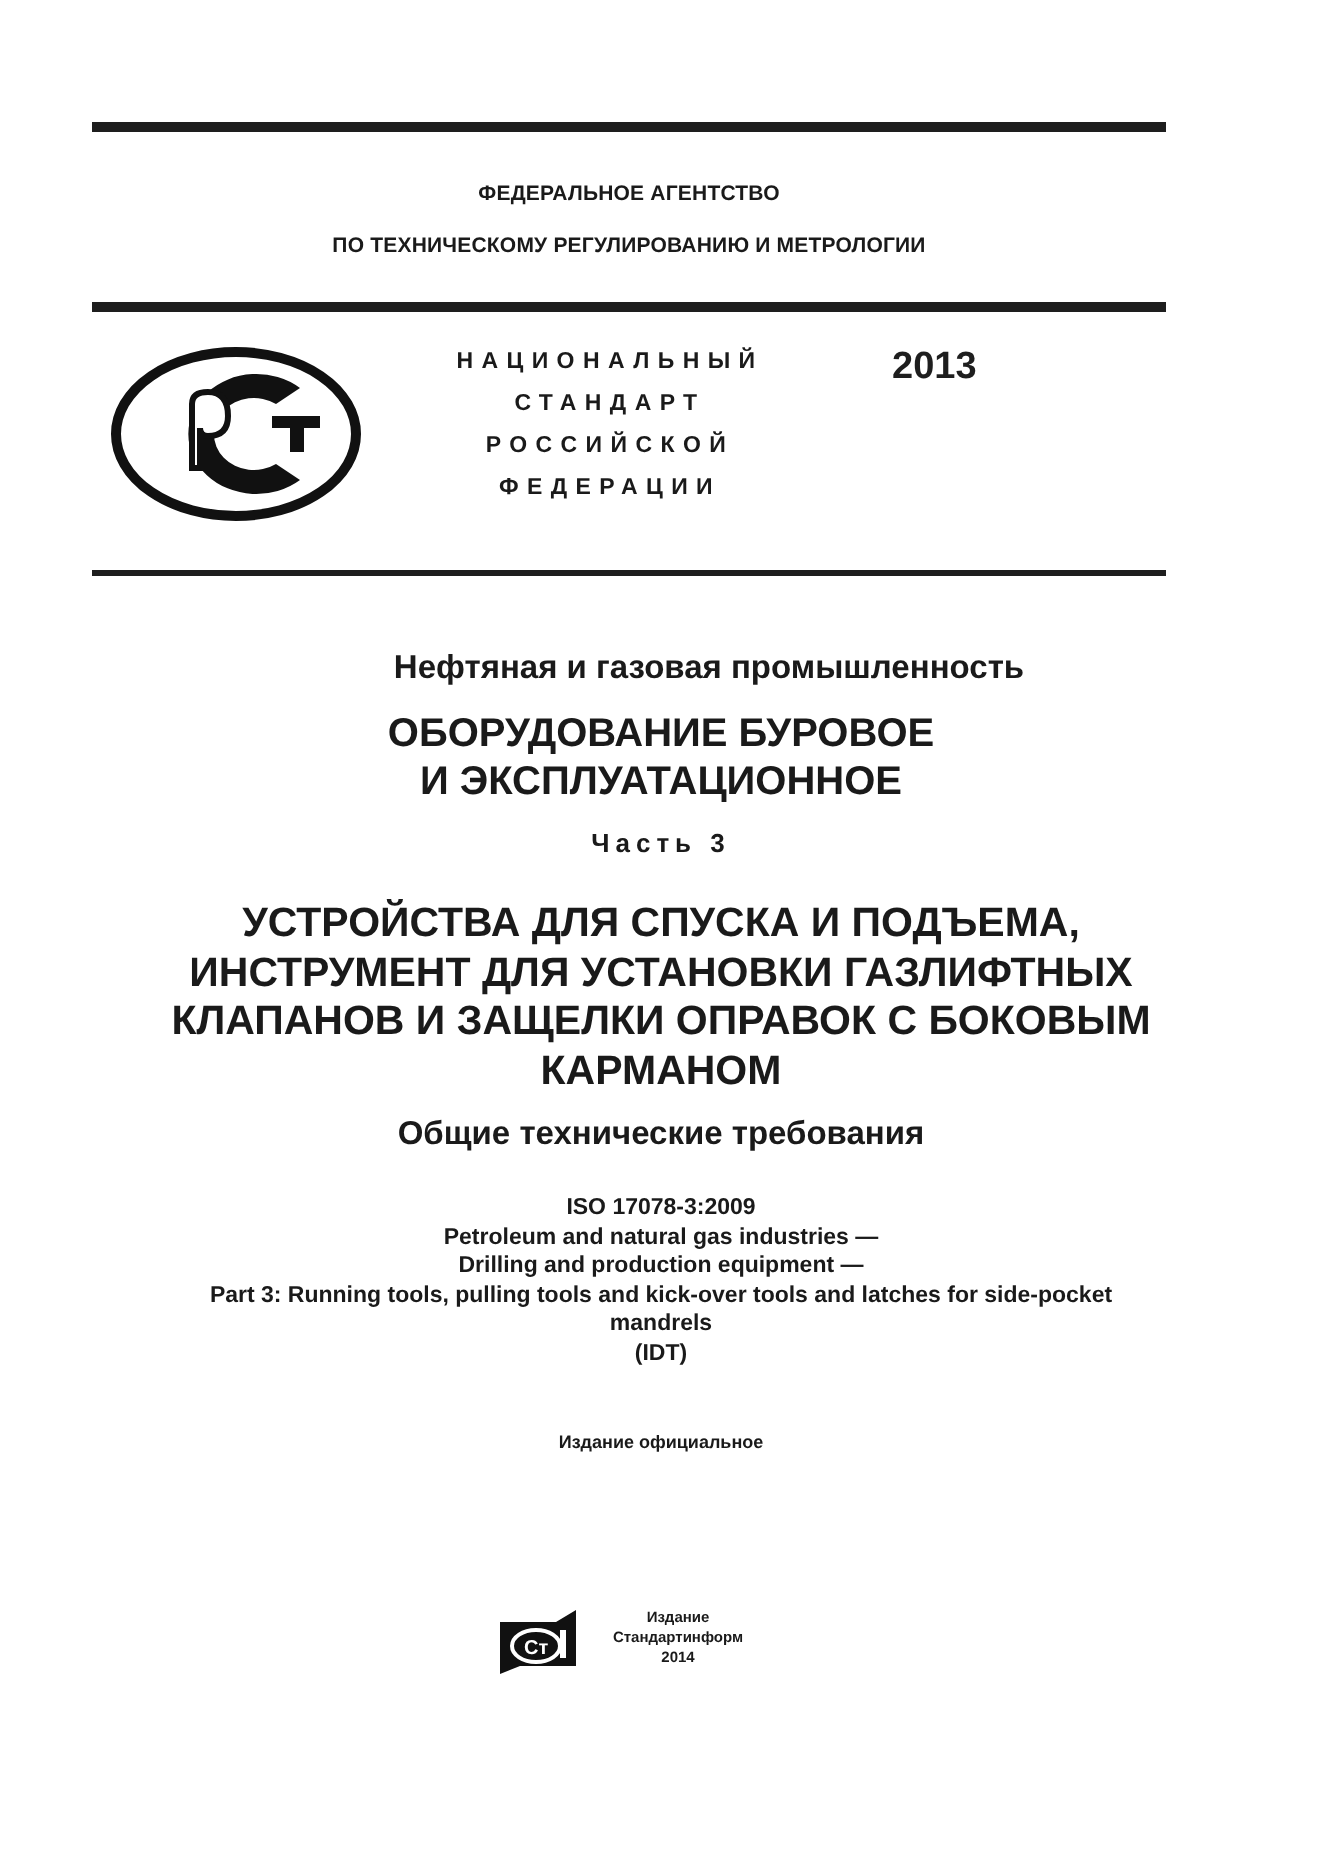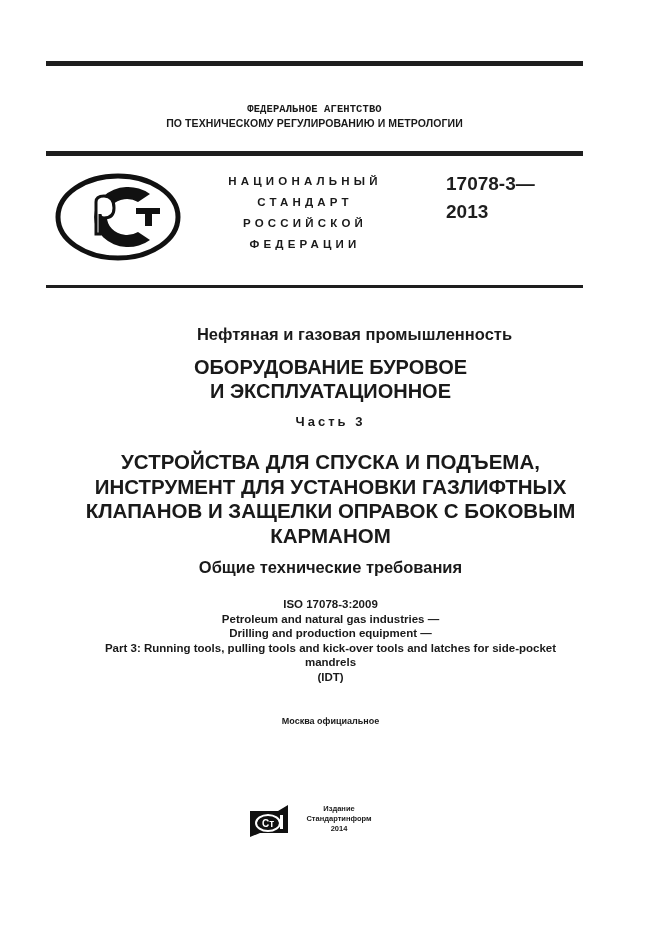--- a/index.html
+++ b/index.html
@@ -4,21 +4,21 @@
 <style>
   html, body { margin: 0; padding: 0; background: #ffffff; }
   body { width: 661px; height: 935px; position: relative; overflow: hidden;
          font-family: "Liberation Sans", sans-serif; color: #1a1a1a; }
   .rule { position: absolute; left: 46px; width: 537px; background: #1e1e1e; }
   .rule.r1 { top: 61px; height: 5px; }
   .rule.r2 { top: 151px; height: 5px; }
   .rule.r3 { top: 285px; height: 3px; }
   .agency { position: absolute; left: 46px; width: 537px; text-align: center;
             font-weight: bold; font-size: 10.5px; letter-spacing: 0.1px; }
-  .agency.a1 { top: 103px; font-family: Liberation Mono, monospace; }
+  .agency.a1 { top: 91px; }
   .agency.a2 { top: 117px; }
   .logo { position: absolute; left: 54px; top: 172px; width: 128px; height: 90px; }
   .natstd { position: absolute; left: 210px; top: 171px; width: 190px; text-align: center;
             font-weight: bold; font-size: 11.5px; letter-spacing: 4.2px; line-height: 21px; }
   .gost { position: absolute; left: 446px; top: 170px; font-weight: bold;
           font-size: 19px; line-height: 28px; color: #1e1e1e; }
   .center { position: absolute; left: 0; width: 661px; text-align: center; font-weight: bold; }
   .industry { top: 325px; font-size: 16.5px; margin-left: 24px; }
   .equip { top: 355px; font-size: 20px; line-height: 24px; }
   .part { top: 414px; font-size: 13px; letter-spacing: 3px; }
@@ -50,21 +50,20 @@
 </svg>
 
 <div class="natstd">
   <div>НАЦИОНАЛЬНЫЙ</div>
   <div>СТАНДАРТ</div>
   <div>РОССИЙСКОЙ</div>
   <div>ФЕДЕРАЦИИ</div>
 </div>
 
 <div class="gost">
-  <div>17078-3—</div>
   <div>2013</div>
 </div>
 
 <div class="rule r3"></div>
 
 <div class="center industry">Нефтяная и газовая промышленность</div>
 <div class="center equip">
   <div>ОБОРУДОВАНИЕ БУРОВОЕ</div>
   <div>И ЭКСПЛУАТАЦИОННОЕ</div>
 </div>
@@ -79,21 +78,21 @@
 
 <div class="center iso">
   <div>ISO 17078-3:2009</div>
   <div>Petroleum and natural gas industries —</div>
   <div>Drilling and production equipment —</div>
   <div>Part 3: Running tools, pulling tools and kick-over tools and latches for side-pocket</div>
   <div>mandrels</div>
   <div>(IDT)</div>
 </div>
 
-<div class="center edition">Москва официальное</div>
+<div class="center edition">Издание официальное</div>
 
 <svg class="publogo" viewBox="0 0 42 34">
   <path d="M2 8 L30 8 L40 2 L40 30 L12 30 L2 34 Z" fill="#111"></path>
   <ellipse cx="20" cy="20" rx="12" ry="8" fill="none" stroke="#fff" stroke-width="2"></ellipse>
   <text x="14" y="24" font-family="Liberation Sans, sans-serif" font-size="10" font-weight="bold" fill="#fff">Ст</text>
   <rect x="32" y="12" width="3" height="14" fill="#fff"></rect>
 </svg>
 <div class="pub">
   <div>Издание</div>
   <div>Стандартинформ</div>

